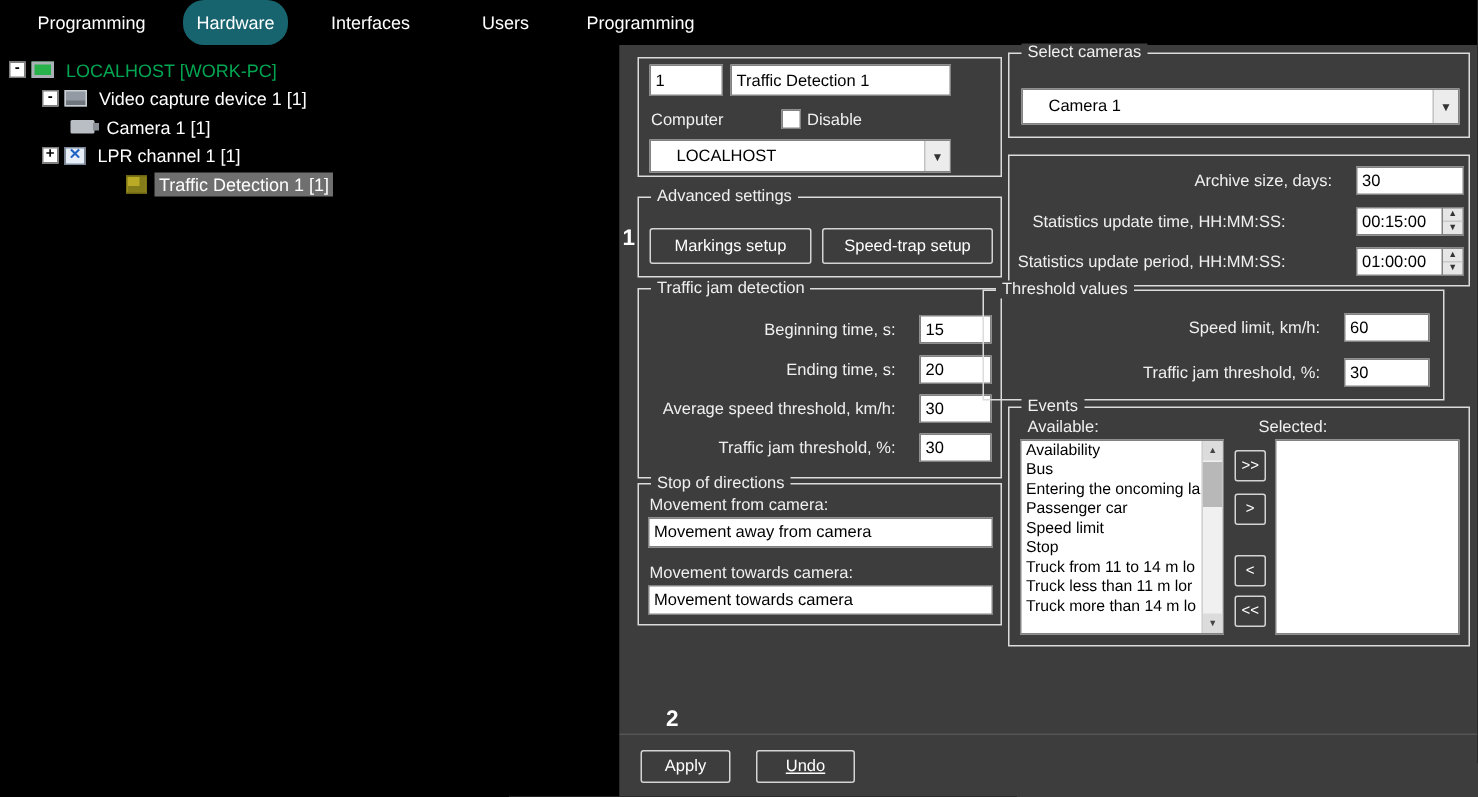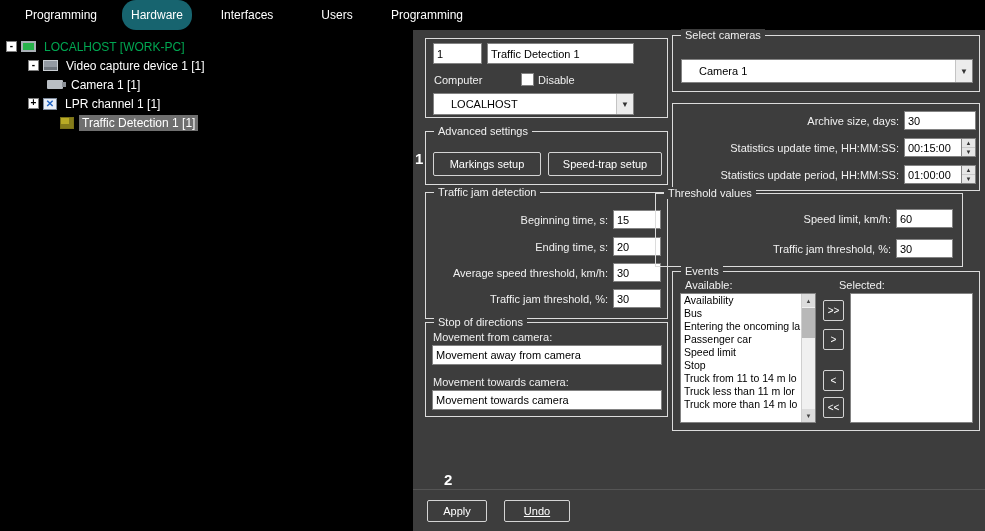--- a/index.html
+++ b/index.html
@@ -31,32 +31,32 @@
   .tlabel.green { color:#00a651; }
   .trow.selected .tlabel { background:#6f6f6f; color:#fff; }
 
   
   .main { position:absolute; left:413px; top:30px; width:572px; height:501px; background:#3d3d3d; font-size:11px; color:#f0f0f0; }
   .group { position:absolute; border:1px solid #dcdcdc; }
   .gtitle { position:absolute; top:-7px; left:8px; background:#3d3d3d; padding:0 4px; font-size:11px; color:#f0f0f0; white-space:nowrap; }
   .lbl { position:absolute; font-size:11px; color:#f0f0f0; white-space:nowrap; }
   .tb { position:absolute; background:#fff; border:1px solid #828282; color:#000; font-size:11px;
         font-family:"Liberation Sans", sans-serif; padding:0 3px; }
-  .frow { position:absolute; display:flex; align-items:center; justify-content:flex-end; gap:5px; height:19px; }
+  .frow { position:absolute; display:flex; align-items:center; justify-content:flex-end; gap:16px; height:19px; }
   .frow .flabel { font-size:11px; color:#f0f0f0; white-space:nowrap; }
   .frow input { position:static; height:19px; }
   .combo { position:absolute; background:#fff; border:1px solid #828282; display:flex; align-items:center; color:#000; }
   .combo .cval { flex:1; padding:0 17px; font-size:11px; overflow:hidden; white-space:nowrap; }
   .combo .carrow { width:17px; align-self:stretch; display:flex; align-items:center; justify-content:center;
                    background:#ececec; border-left:1px solid #c4c4c4; font-size:8px; color:#333; }
   .checkbox { position:absolute; width:13px; height:13px; background:#fff; border:1px solid #828282; }
   .btn { position:absolute; background:#3d3d3d; border:1px solid #d4d4d4; border-radius:2px; color:#fff;
          font-size:11px; font-family:"Liberation Sans", sans-serif; display:flex; align-items:center; justify-content:center; cursor:default; }
   .marker { position:absolute; color:#fff; font-weight:bold; font-size:15px; }
-  .spin { position:absolute; display:flex; height:19px; }
+  .spin { position:absolute; display:flex; height:19px;margin-left:31px; }
   .spin input { position:static; width:58px; height:19px; }
   .spin .arrows { width:14px; display:flex; flex-direction:column; border:1px solid #828282; border-left:0; background:#e6e6e6; }
   .spin .arrows div { flex:1; font-size:6px; line-height:8px; text-align:center; color:#333; border-bottom:1px solid #c9c9c9; }
   .spin .arrows div:last-child { border-bottom:0; }
   .listbox { position:absolute; background:#fff; border:1px solid #828282; color:#000; overflow:hidden; }
   .listbox .items { position:absolute; left:0; top:0; right:14px; bottom:0; overflow:hidden; }
   .listbox .li { height:13px; line-height:13px; font-size:10.5px; padding:0 3px; white-space:nowrap; overflow:hidden; }
   .scrollbar { position:absolute; right:0; top:0; bottom:0; width:14px; background:#f0f0f0; border-left:1px solid #cfcfcf; }
   .sb-btn { position:absolute; left:0; width:13px; height:13px; background:#dcdcdc; font-size:6px; color:#444;
             display:flex; align-items:center; justify-content:center; }
@@ -92,21 +92,21 @@
     </div>
     <div class="trow" style="padding-left:47px">
       <span class="icon icon-camera"></span>
       <span class="tlabel">Camera 1 [1]</span>
     </div>
     <div class="trow" style="padding-left:28px">
       <span class="expander">+</span>
       <span class="icon icon-lpr"></span>
       <span class="tlabel">LPR channel  1 [1]</span>
     </div>
-    <div class="trow selected" style="padding-left:60px">
+    <div class="trow selected" style="padding-left:84px">
       <span class="icon icon-traffic"></span>
       <span class="tlabel">Traffic Detection 1 [1]</span>
     </div>
   </div>
 
   <div class="main">
 
     <div class="group" style="left:12px; top:8px; width:243px; height:80px;">
       <input class="tb" style="left: 7px; top: 4px; width: 49px; height: 21px;" value="1">
       <input class="tb" style="left: 61px; top: 4px; width: 147px; height: 21px;" value="Traffic Detection 1">

